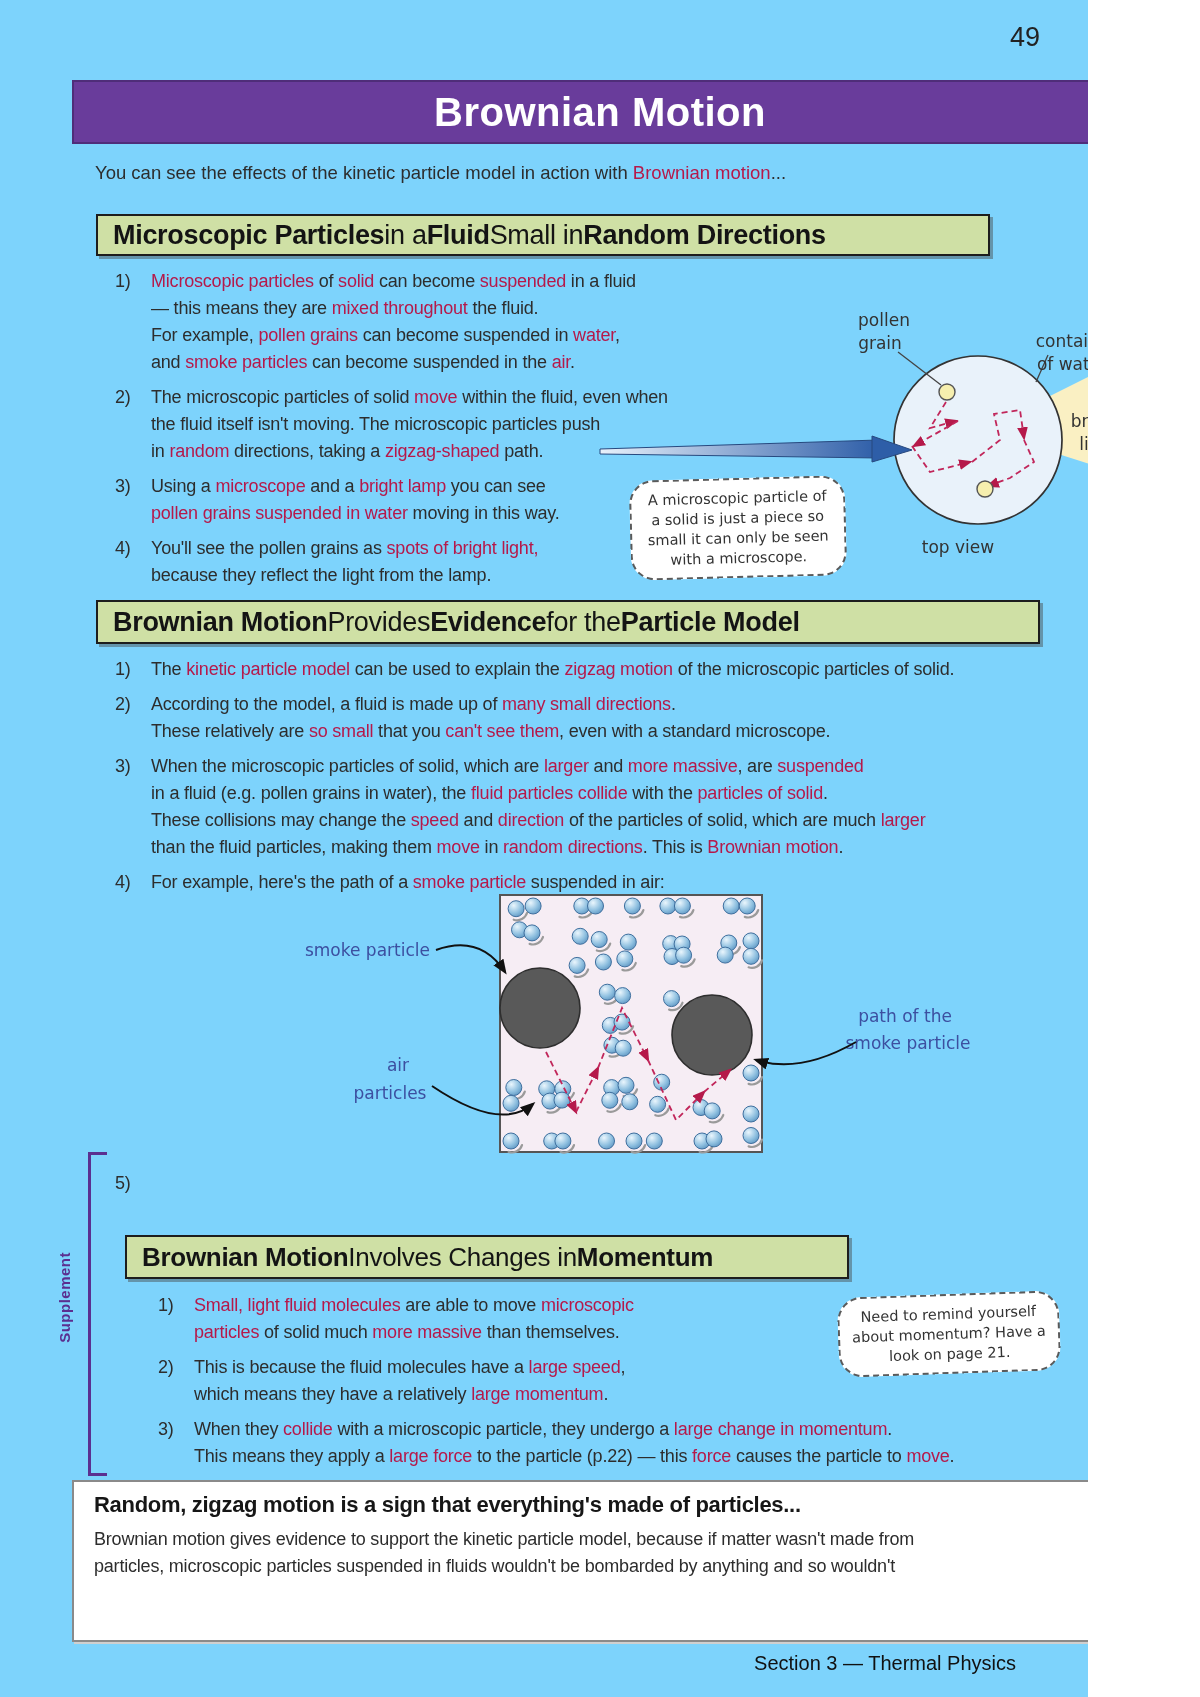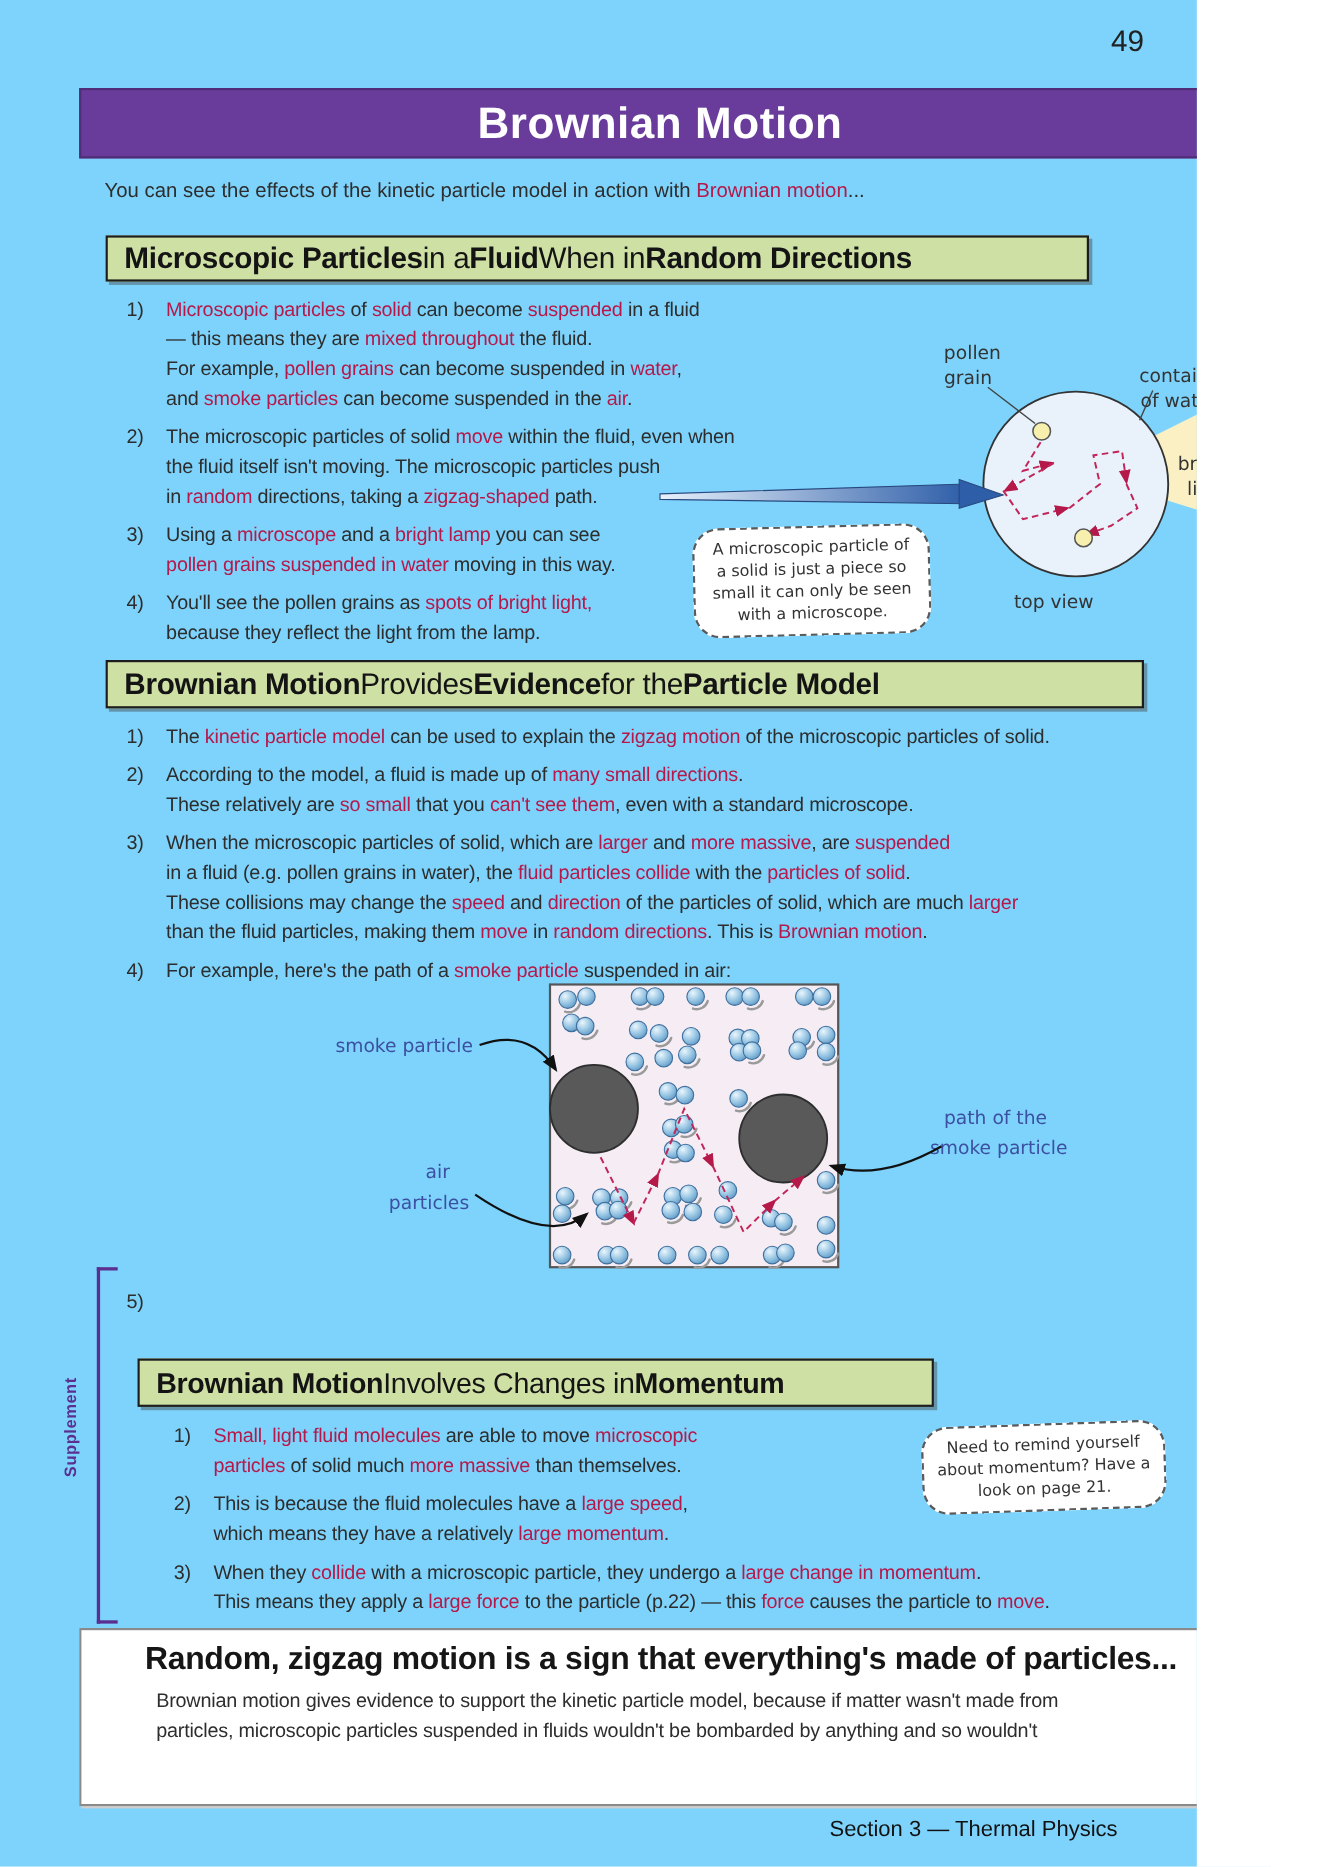--- a/index.html
+++ b/index.html
@@ -31,22 +31,22 @@
   #note1{left:630px;top:478px;width:192px;transform:rotate(-1.5deg);}
   #note2{left:838px;top:1294px;width:198px;transform:rotate(-2deg);}
   .bracket{position:absolute;width:16px;height:318px;top:1152px;}
   #brL{left:88px;border-left:3px solid var(--suppurple);border-top:3px solid var(--suppurple);border-bottom:3px solid var(--suppurple);}
   #brR{left:1096px;border-right:3px solid var(--suppurple);border-top:3px solid var(--suppurple);border-bottom:3px solid var(--suppurple);}
   .supp{position:absolute;color:var(--suppurple);font-weight:700;font-size:15px;letter-spacing:0.5px;writing-mode:vertical-rl;}
   #suppL{left:56px;top:1252px;transform:rotate(180deg);}
   #suppR{left:1116px;top:1252px;}
   .summary{position:absolute;left:72px;top:1480px;width:1056px;height:162px;box-sizing:border-box;
            background:#fff;border:2px solid #8a8a8a;box-shadow:2px 2px 0 #cfcfcf;padding:10px 18px 0 20px;}
-  .summary .st{font-size:29px;font-weight:600;color:#161616;letter-spacing:-0.3px;text-align:center;}
-  .summary .sb{margin-top:8px;font-size:18px;line-height:27px;letter-spacing:-0.2px;margin-left:48px;}
+  .summary .st{font-size:22px;font-weight:600;color:#161616;letter-spacing:-0.3px;}
+  .summary .sb{margin-top:8px;font-size:18px;line-height:27px;letter-spacing:-0.2px;}
   .footer{position:absolute;right:72px;top:1652px;font-size:20px;color:#111;}
   svg text{font-family:"DejaVu Sans",sans-serif;}
   .dlabel{fill:#333;font-size:17px;}
   .blabel{fill:var(--lblue);font-size:17px;}
   .leader{stroke:#444;stroke-width:1.3;fill:none;}
   .blk{stroke:#111;stroke-width:2;fill:none;}
   .dash{fill:none;stroke:#c1265a;stroke-width:1.8;stroke-dasharray:6 4;}
   .ball{fill:url(#bgrad);stroke:#3f6f9e;stroke-width:1;}
   .crescent{fill:none;stroke:#9a9a9a;stroke-width:2.2;stroke-linecap:round;}
 </style>
@@ -60,21 +60,21 @@
   <div class="banner">
     <span class="t">Brownian Motion</span>
   </div>
 
   <div class="intro"><span>You can see the effects of the kinetic particle model in action with </span><span class="red">Brownian motion</span><span>...</span></div>
 
   <div class="ghead" id="h1">
       <span class="bold">Microscopic Particles</span>
       <span> in a </span>
       <span class="bold">Fluid</span>
-      <span> When in </span>
+      <span> Small in </span>
       <span class="bold">Random Directions</span>
     </div>
 
   <div class="list" id="l1">
     <div class="li">
       <div class="num">1)</div>
       <div class="txt"><span class="red">Microscopic particles</span><span> of </span><span class="red">solid</span><span> can become </span><span class="red">suspended</span><span> in a fluid</span><br><span>— this means they are </span><span class="red">mixed throughout</span><span> the fluid.</span><br><span>For example, </span><span class="red">pollen grains</span><span> can become suspended in </span><span class="red">water</span><span>,</span><br><span>and </span><span class="red">smoke particles</span><span> can become suspended in the </span><span class="red">air</span><span>.</span></div>
     </div>
     <div class="li">
       <div class="num">2)</div>

